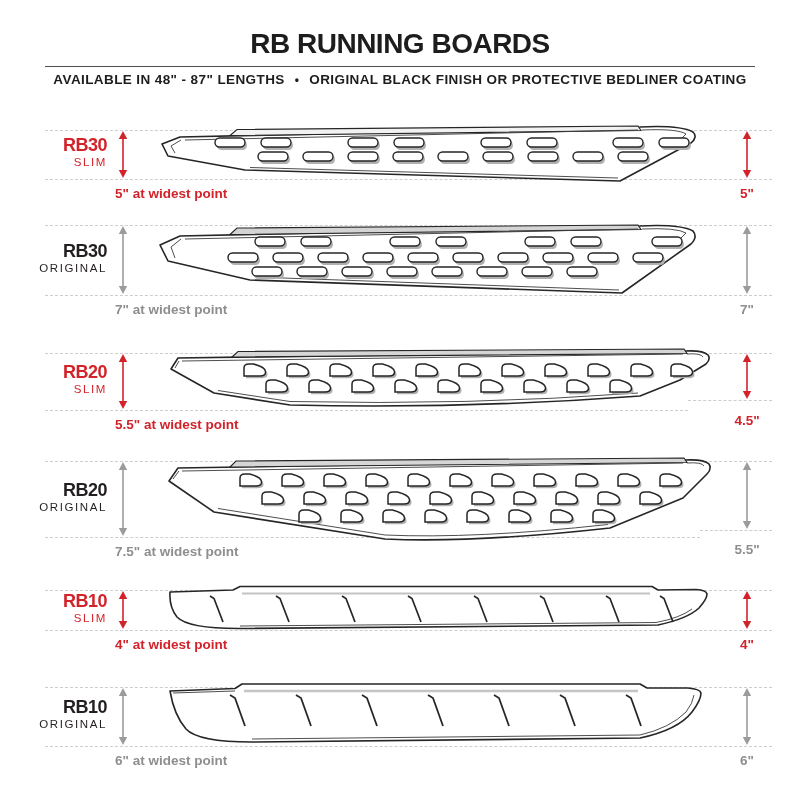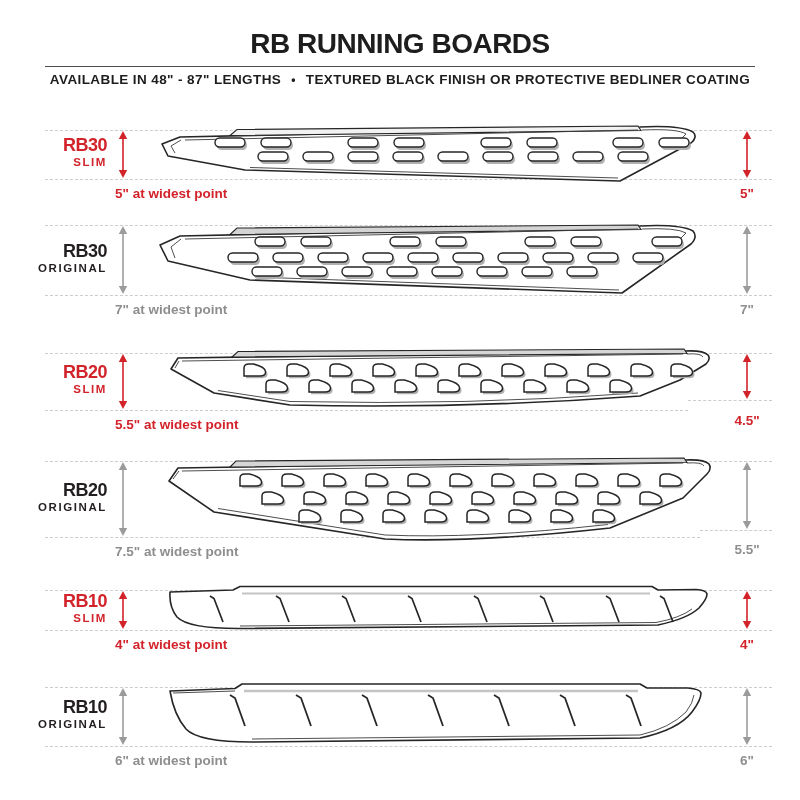--- a/index.html
+++ b/index.html
@@ -10,21 +10,21 @@
          font-size:28px;font-weight:700;letter-spacing:-0.5px;color:#1d1d1d;}
   .rule{position:absolute;top:66px;left:45px;width:710px;height:0;border-top:1.5px solid #4f4f4f;}
   .subtitle{position:absolute;top:72px;left:0;width:800px;text-align:center;
             font-size:13.5px;font-weight:700;letter-spacing:0.4px;color:#1d1d1d;white-space:nowrap;}
   .subtitle .dot{padding:0 10px;font-size:12px;}
   
   .dash{position:absolute;height:0;border-top:1.5px dashed #cdcdcd;z-index:1;}
   
   .lbl{position:absolute;left:0;width:107px;text-align:right;z-index:3;}
   .model{font-size:18px;font-weight:700;letter-spacing:-0.5px;line-height:1;}
-  .variant{font-size:11.5px;font-weight:700;letter-spacing:1.6px;margin-top:3px;line-height:1;}
+  .variant{font-size:11.5px;font-weight:400;letter-spacing:1.6px;margin-top:3px;line-height:1;}
   .red .model,.red .variant{color:#d2232a;}
   .blk .model,.blk .variant{color:#231f20;}
   .cap{position:absolute;font-size:13.5px;font-weight:700;z-index:3;white-space:nowrap;}
   .capL{left:115px;}
   .capR{width:70px;text-align:center;}
   .red-t{color:#d2232a;}
   .gray-t{color:#8e8e8e;}
   .board{position:absolute;left:140px;width:580px;z-index:2;}
   .arr{position:absolute;z-index:3;}
 </style>
@@ -47,21 +47,21 @@
           <polyline points="0,0 4,2.5 13,26" fill="none" stroke="#262626" stroke-width="1.7"></polyline>
         </g>
       <g id="sL2">
           <polyline points="0,0 5,3 15,31" fill="none" stroke="#262626" stroke-width="1.8"></polyline>
         </g>
     </defs>
   </svg>
 
   <div class="title">RB RUNNING BOARDS</div>
   <div class="rule"></div>
-  <div class="subtitle"><span>AVAILABLE IN 48" - 87" LENGTHS</span><span class="dot">•</span><span>TEXTURED BLACK FINISH OR PROTECTIVE BEDLINER COATING</span></div>
+  <div class="subtitle"><span>AVAILABLE IN 48" - 87" LENGTHS</span><span class="dot">•</span><span>ORIGINAL BLACK FINISH OR PROTECTIVE BEDLINER COATING</span></div>
 
   <div class="dash" style="top:130px;left:45px;width:727px;"></div>
   <div class="dash" style="top:179px;left:45px;width:727px;"></div>
   <div class="lbl red" style="top:136px;">
     <div class="model">RB30</div>
     <div class="variant">SLIM</div>
   </div>
   <svg class="arr" style="top:131px;left:115px;" width="16" height="47">
     <line x1="8" y1="6" x2="8" y2="41" stroke="#d2232a" stroke-width="1.6"></line>
     <polygon points="8,0 3.8,8 12.2,8" fill="#d2232a"></polygon>

